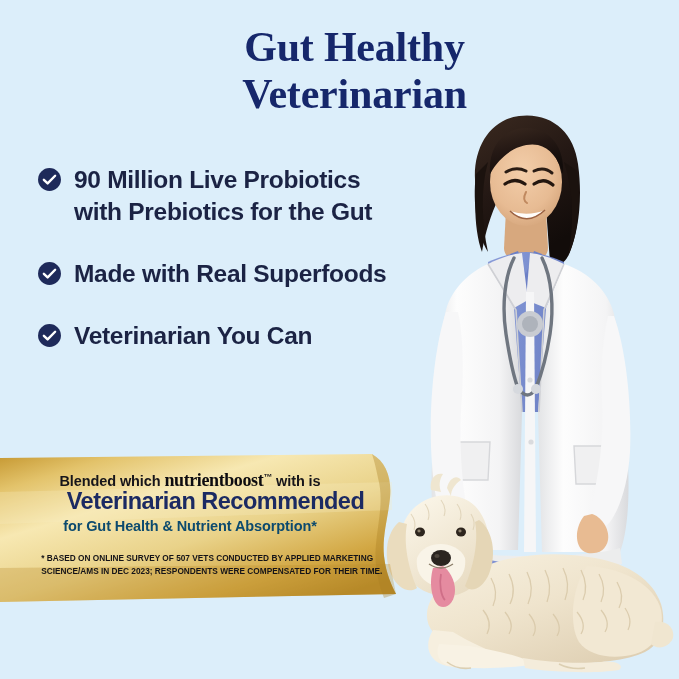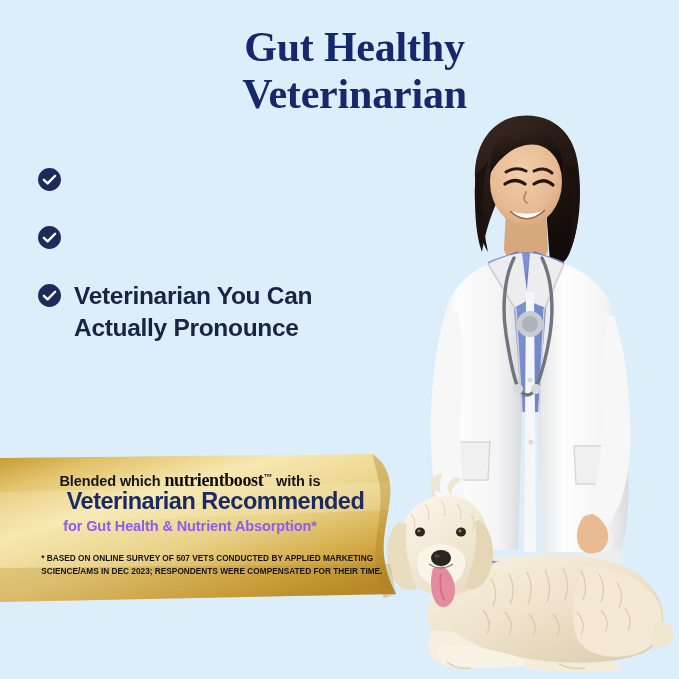--- a/index.html
+++ b/index.html
@@ -145,21 +145,21 @@
     font-weight: bold;
     color: #1b2a63;
     letter-spacing: -0.5px;
     white-space: nowrap;
   }
   .rb-line3 {
     position: absolute;
     left: 0; top: 66px; width: 380px;
     font-size: 14.5px;
     font-weight: bold;
-    color: #8b5cf6;
+    color: #0c4a6e;
     letter-spacing: -0.1px;
     white-space: nowrap;
   }
   .rb-fine {
     position: absolute;
     left: 28px; top: 100px; width: 330px;
     font-size: 9px;
     font-weight: bold;
     line-height: 1.45;
     color: #141318;
@@ -375,41 +375,47 @@
 
   <div class="bullets">
 
     <div class="bullet-row">
       <span class="bullet-icon">
         <svg viewBox="0 0 24 24" xmlns="http://www.w3.org/2000/svg">
           <circle cx="12" cy="12" r="11" fill="#1e2a5a"></circle>
           <path d="M6.6 12.3 L10.2 15.8 L17.4 8.4" stroke="#ffffff" stroke-width="2.3" fill="none" stroke-linecap="round" stroke-linejoin="round"></path>
         </svg>
       </span>
+      <span class="bullet-text">
+        <span class="bl">90 Million Live Probiotics</span>
+        <span class="bl">with Prebiotics for the Gut</span>
+      </span>
     </div>
 
     <div class="bullet-row">
       <span class="bullet-icon">
         <svg viewBox="0 0 24 24" xmlns="http://www.w3.org/2000/svg">
           <circle cx="12" cy="12" r="11" fill="#1e2a5a"></circle>
           <path d="M6.6 12.3 L10.2 15.8 L17.4 8.4" stroke="#ffffff" stroke-width="2.3" fill="none" stroke-linecap="round" stroke-linejoin="round"></path>
         </svg>
       </span>
+      <span class="bullet-text">
+        <span class="bl">Made with Real Superfoods</span>
+      </span>
     </div>
 
     <div class="bullet-row">
       <span class="bullet-icon">
         <svg viewBox="0 0 24 24" xmlns="http://www.w3.org/2000/svg">
           <circle cx="12" cy="12" r="11" fill="#1e2a5a"></circle>
           <path d="M6.6 12.3 L10.2 15.8 L17.4 8.4" stroke="#ffffff" stroke-width="2.3" fill="none" stroke-linecap="round" stroke-linejoin="round"></path>
         </svg>
       </span>
       <span class="bullet-text">
         <span class="bl">Veterinarian You Can</span>
-        <span class="bl">Actually Pronounce</span>
       </span>
     </div>
 
   </div>
 
   <div class="ribbon">
     <svg class="ribbon-svg" viewBox="0 0 410 152" xmlns="http://www.w3.org/2000/svg">
       <defs>
         <linearGradient id="goldG" x1="0" y1="0" x2="0.75" y2="1">
           <stop offset="0" stop-color="#c79a33"></stop>

